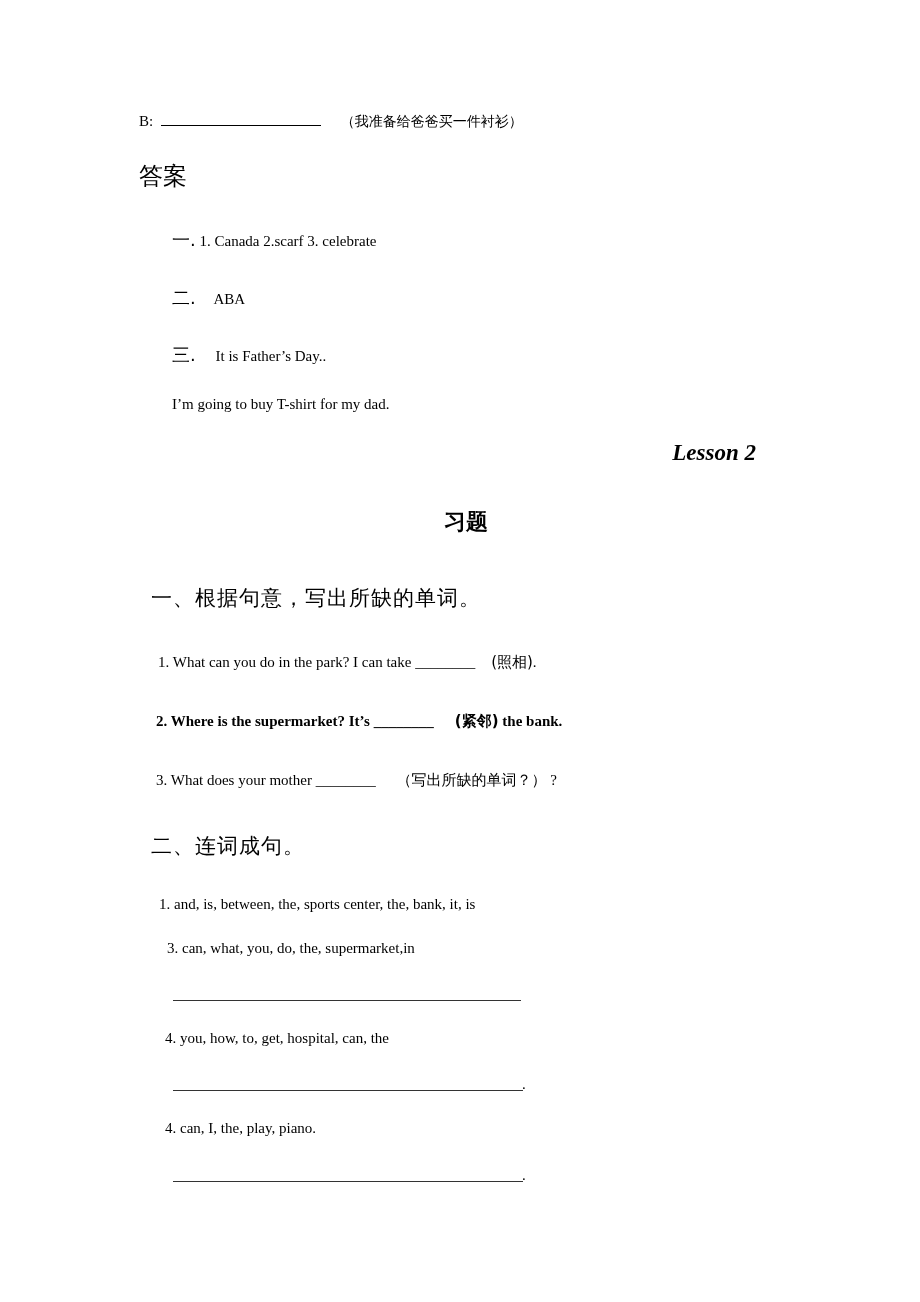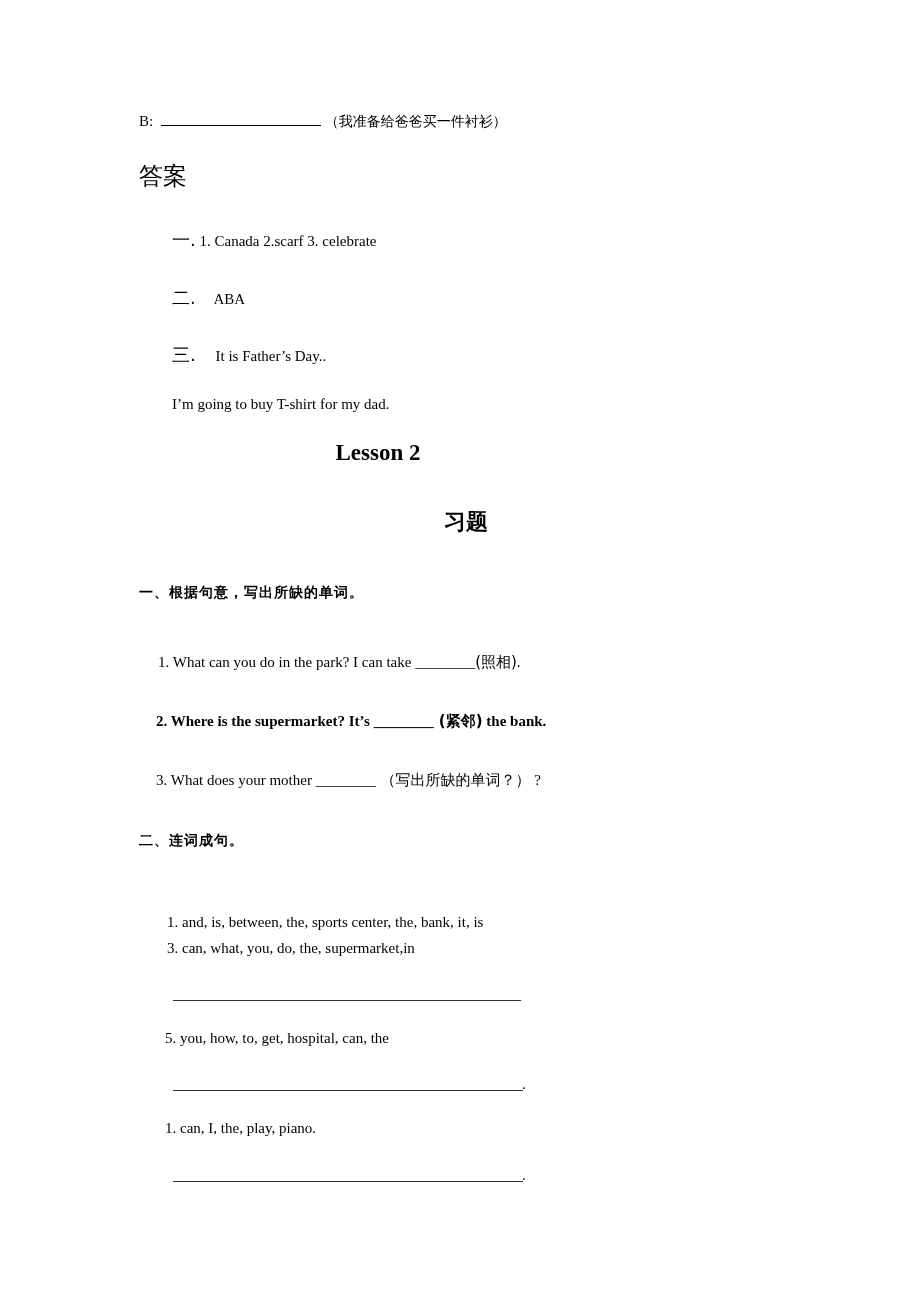--- a/index.html
+++ b/index.html
@@ -12,41 +12,43 @@
       height: 1302px;
       position: relative;
       overflow: hidden;
       color: #000000;
       font-family: "Liberation Serif", "DejaVu Serif", serif;
     }
     .abs { position: absolute; white-space: nowrap; }
     .serif { font-family: "Liberation Serif", "DejaVu Serif", serif; font-size: 15px; }
     .heading-cjk {
       font-family: "DejaVu Sans", "Liberation Sans", sans-serif;
-      font-weight: bold;
-      font-size: 14px;
+      font-weight: normal;
+      font-size: 21px;
       letter-spacing: 1px;
+      margin-left: 12px;
     }
     .answer-title {
       font-family: "DejaVu Sans", "Liberation Sans", sans-serif;
       font-size: 24px;
     }
     .lesson-title {
       font-family: "Liberation Serif", "DejaVu Serif", serif;
       font-weight: bold;
       font-size: 23px;
     }
     .exercise-title {
       font-family: "DejaVu Sans", "Liberation Sans", sans-serif;
       font-weight: bold;
       font-size: 22px;
     }
     .cjk-inline {
       font-family: "DejaVu Sans", "Liberation Sans", sans-serif;
       font-size: 15px;
+      margin-left: 16px;
     }
     .cjk-num {
       font-family: "DejaVu Sans", "Liberation Sans", sans-serif;
       font-size: 18px;
     }
     .blank-line {
       display: inline-block;
       border-bottom: 1px solid #000;
       vertical-align: baseline;
       height: 1px;
@@ -75,42 +77,42 @@
 <div class="abs serif" style="left:172px; top:286px;">
   <span class="cjk-num">二.</span>
   <span style="margin-left:14px;">ABA</span>
 </div>
 <div class="abs serif" style="left:172px; top:343px;">
   <span class="cjk-num">三.</span>
   <span style="margin-left:16px;">It is Father’s Day..</span>
 </div>
 <div class="abs serif" style="left:172px; top:396px;">I’m going to buy T-shirt for my dad.</div>
 
-<div class="abs lesson-title" style="left:0; width:756px; text-align:center; top:440px;">Lesson 2</div>
+<div class="abs lesson-title" style="left:0; width:756px; text-align:right; top:440px;font-style:italic;">Lesson 2</div>
 <div class="abs exercise-title" style="left:0; width:932px; text-align:center; top:507px;">习题</div>
 
 <div class="abs heading-cjk" style="left:139px; top:584px;">一、根据句意，写出所缺的单词。</div>
 
 <div class="abs serif" style="left:158px; top:653px;">
   <span>1. What can you do in the park? I can take </span><span>________</span><span class="cjk-inline">(照相)</span><span>.</span>
 </div>
 
 <div class="abs serif" style="left:156px; top:712px;font-weight:bold;">
   <span>2. Where is the supermarket? It’s </span><span>________</span><span class="cjk-inline"> (紧邻)</span><span> the bank.</span>
 </div>
 
 <div class="abs serif" style="left:156px; top:771px;">
   <span>3. What does your mother </span><span>________</span><span class="cjk-inline"> （写出所缺的单词？）</span><span> ?</span>
 </div>
 
 <div class="abs heading-cjk" style="left:139px; top:832px;">二、连词成句。</div>
 
-<div class="abs serif" style="left:167px; top:896px;margin-top:18px;">1. and, is, between, the, sports center, the, bank, it, is</div>
+<div class="abs serif" style="left:159px; top:896px;">1. and, is, between, the, sports center, the, bank, it, is</div>
 <div class="abs serif" style="left:167px; top:940px;">3. can, what, you, do, the, supermarket,in</div>
 <div class="rule" style="left:173px; top:1000px; width:348px;"></div>
 
-<div class="abs serif" style="left:165px; top:1030px;">5. you, how, to, get, hospital, can, the</div>
+<div class="abs serif" style="left:165px; top:1030px;">4. you, how, to, get, hospital, can, the</div>
 <div class="rule" style="left:173px; top:1090px; width:350px;"></div>
 <div class="abs serif" style="left:522px; top:1076px;">.</div>
 
-<div class="abs serif" style="left:165px; top:1120px;">1. can, I, the, play, piano.</div>
+<div class="abs serif" style="left:165px; top:1120px;">4. can, I, the, play, piano.</div>
 <div class="rule" style="left:173px; top:1181px; width:350px;"></div>
 <div class="abs serif" style="left:522px; top:1167px;">.</div>
 
 </body></html>

